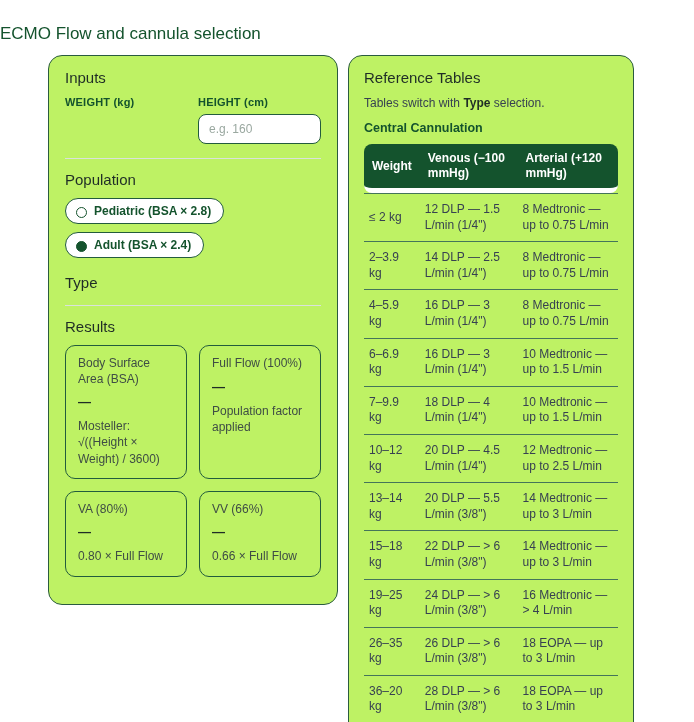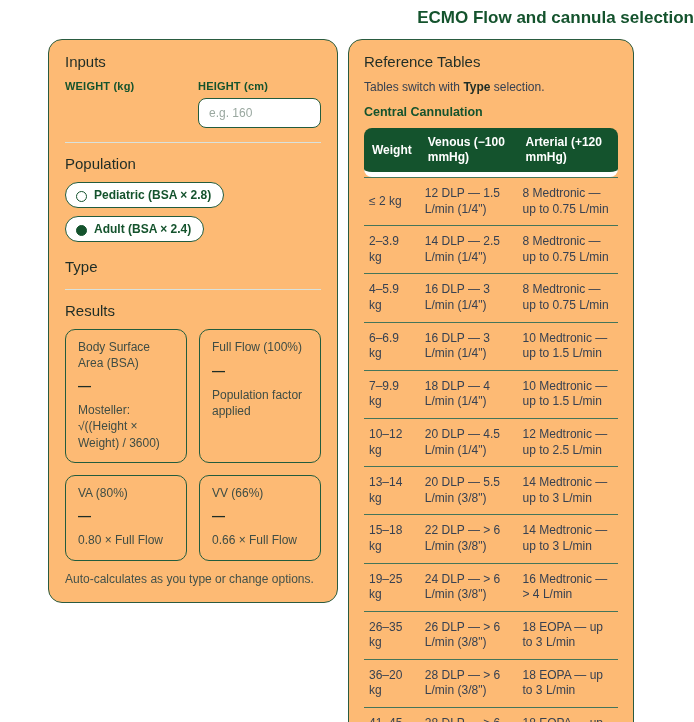--- a/index.html
+++ b/index.html
@@ -5,36 +5,36 @@
   * { box-sizing: border-box; }
   html, body { margin: 0; padding: 0; }
   body {
     width: 694px;
     min-height: 722px;
     background: #ffffff;
     font-family: "Liberation Sans", sans-serif;
     color: #374151;
   }
   .page-title {
-    text-align: right;
+    text-align: left;
     font-size: 17px;
-    font-weight: bold;
+    font-weight: normal;
     color: #14532d;
-    margin: 8px 0 11px;
+    margin: 24px 0 11px;
   }
   .panels {
     display: flex;
     gap: 10px;
     padding: 0 60px 0 48px;
     align-items: flex-start;
   }
   .panel {
     border: 1px solid #2a5b40;
     border-radius: 14px;
-    background: #fdba74;
+    background: #bef264;
   }
   .panel-inputs  { width: 290px; padding: 13px 16px 16px; }
   .panel-reference { width: 286px; padding: 13px 15px 14px; }
 
   .section-heading {
     font-size: 15px;
     font-weight: 500;
     color: #1f2d26;
     margin: 0 0 10px;
   }
@@ -186,21 +186,20 @@
         <div class="result-label">VA (80%)</div>
         <div class="result-value">—</div>
         <div class="result-caption">0.80 × Full Flow</div>
       </div>
       <div class="result-card">
         <div class="result-label">VV (66%)</div>
         <div class="result-value">—</div>
         <div class="result-caption">0.66 × Full Flow</div>
       </div>
     </div>
-    <div class="muted-note">Auto-calculates as you type or change options.</div>
   </section>
 
   <section class="panel panel-reference">
     <h2 class="section-heading">Reference Tables</h2>
     <p class="ref-subtitle"><span>Tables switch with </span><b>Type</b><span> selection.</span></p>
     <div class="table-title">Central Cannulation</div>
 
     <table class="ref-table">
       <thead>
         <tr>

